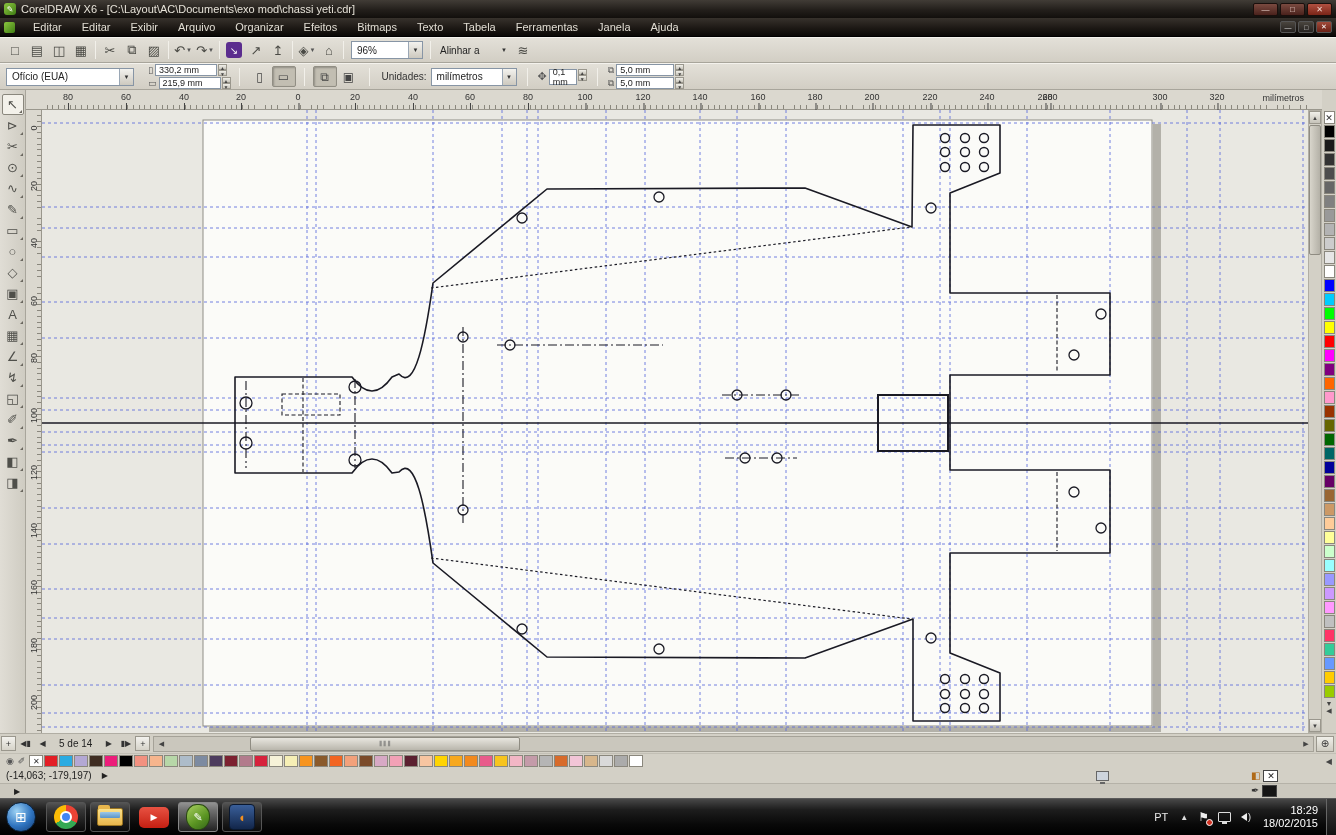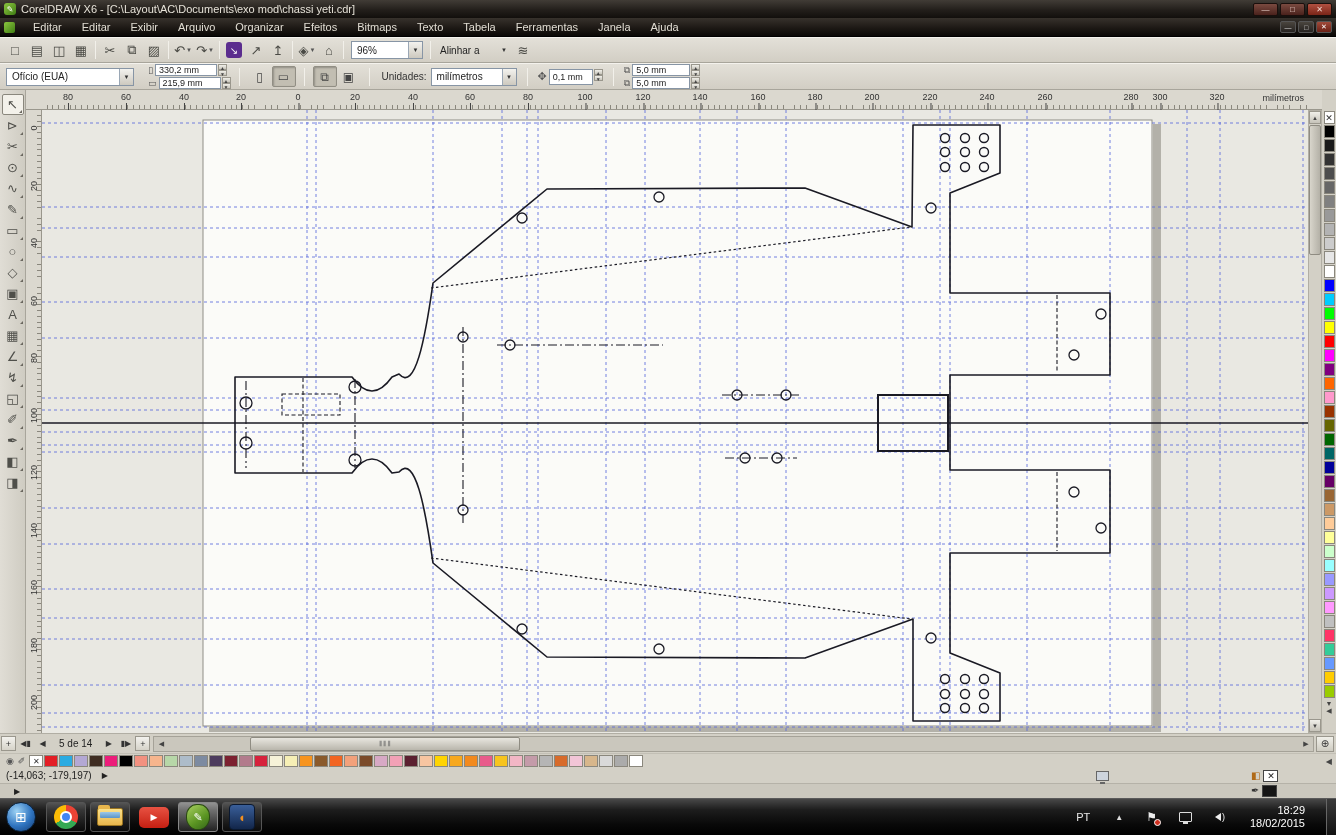--- a/index.html
+++ b/index.html
@@ -161,21 +161,21 @@
   #explorer-icon::before { content:""; position:absolute; left:0; top:-4px; width:12px; height:4px;
     background:#e8b64c; border-radius:2px 2px 0 0; }
   #explorer-icon::after { content:""; position:absolute; left:2px; top:3px; right:2px; height:6px;
     background:linear-gradient(#9cc8e8,#5a94c8); border-radius:1px; }
   #yt-icon { width:30px; height:21px; border-radius:5px; background:linear-gradient(#e85242,#c51f12);
     display:flex; align-items:center; justify-content:center; color:#fff; font-size:9px; }
   #corel-icon { width:24px; height:26px; border-radius:45% 45% 48% 48%; background:linear-gradient(145deg,#a8d060,#5a9422 60%,#35661a);
     border:1px solid #2a4a12; display:flex; align-items:center; justify-content:center; color:#fff; font-size:11px; }
   #media-icon { position:relative; width:26px; height:26px; border-radius:4px; background:linear-gradient(#3a5f9a,#12264a);
     border:1px solid #0a1830; display:flex; align-items:center; justify-content:center; color:#f49020; font-size:13px; }
-  #tray { margin-left:auto; display:flex; align-items:center; color:#e8e8e8;gap:13px; }
+  #tray { margin-left:auto; display:flex; align-items:center; color:#e8e8e8; }
   #tray-lang { font-size:11px; margin-right:12px; }
   #tray-up { font-size:8px; margin-right:10px; color:#ddd; }
   .trayic { position:relative; margin-right:9px; font-size:12px; color:#eee; }
   #flag-badge { position:absolute; right:-4px; bottom:-2px; width:7px; height:7px; border-radius:50%;
     background:#d03020; border:1px solid #fff; }
   #net-icon { width:13px; height:10px; border:1px solid #ddd; border-radius:1px; position:relative; margin-right:10px; }
   #net-icon::after { content:""; position:absolute; left:3px; bottom:-3px; width:5px; height:2px; background:#ddd; }
   #speaker { display:flex; align-items:center; margin-right:12px; }
   #speaker .tri { width:0; height:0; border-top:4px solid transparent; border-bottom:4px solid transparent; border-right:6px solid #eee; }
   #speaker .wav { font-size:9px; color:#eee; margin-left:1px; }
@@ -314,21 +314,21 @@
   <span class="pbtn pressed">⧉</span>
   <span class="pbtn">▣</span>
   <span class="sep" style="margin:0 8px"></span>
   <span class="plabel">Unidades:</span>
   <span class="combo" style="width:86px">
     <span class="cval">milímetros</span>
     <span class="carr">▼</span>
   </span>
   <span class="sep" style="margin:0 10px"></span>
   <span class="mini-ic" style="font-size:11px">✥</span>
-  <span class="field" style="width:44px;height:16px">0,1 mm</span>
+  <span class="field" style="width:28px;height:16px">0,1 mm</span>
   <span class="spin" style="height:16px">
       <span>▲</span>
       <span>▼</span>
     </span>
   <span class="sep" style="margin:0 10px"></span>
   <span class="stack">
     <span style="display:flex;align-items:center">
       <span class="mini-ic">⧉</span>
       <span class="field" style="width:58px">5,0 mm</span>
       <span class="spin">
@@ -362,21 +362,21 @@
     <span class="hlabel" style="left: 528px;">80</span>
     <span class="hlabel" style="left: 585px;">100</span>
     <span class="hlabel" style="left: 643px;">120</span>
     <span class="hlabel" style="left: 700px;">140</span>
     <span class="hlabel" style="left: 758px;">160</span>
     <span class="hlabel" style="left: 815px;">180</span>
     <span class="hlabel" style="left: 872px;">200</span>
     <span class="hlabel" style="left: 930px;">220</span>
     <span class="hlabel" style="left: 987px;">240</span>
     <span class="hlabel" style="left: 1045px;">260</span>
-    <span class="hlabel" style="left: 1131px;">280</span>
+    <span class="hlabel" style="left: 1050px;">280</span>
     <span class="hlabel" style="left: 1160px;">300</span>
     <span class="hlabel" style="left: 1217px;">320</span>
   </div>
 <div id="vruler">
     <span class="vlabel" style="top: 13px;">0</span>
     <span class="vlabel" style="top: 71px;">20</span>
     <span class="vlabel" style="top: 128px;">40</span>
     <span class="vlabel" style="top: 186px;">60</span>
     <span class="vlabel" style="top: 243px;">80</span>
     <span class="vlabel" style="top: 301px;">100</span>

